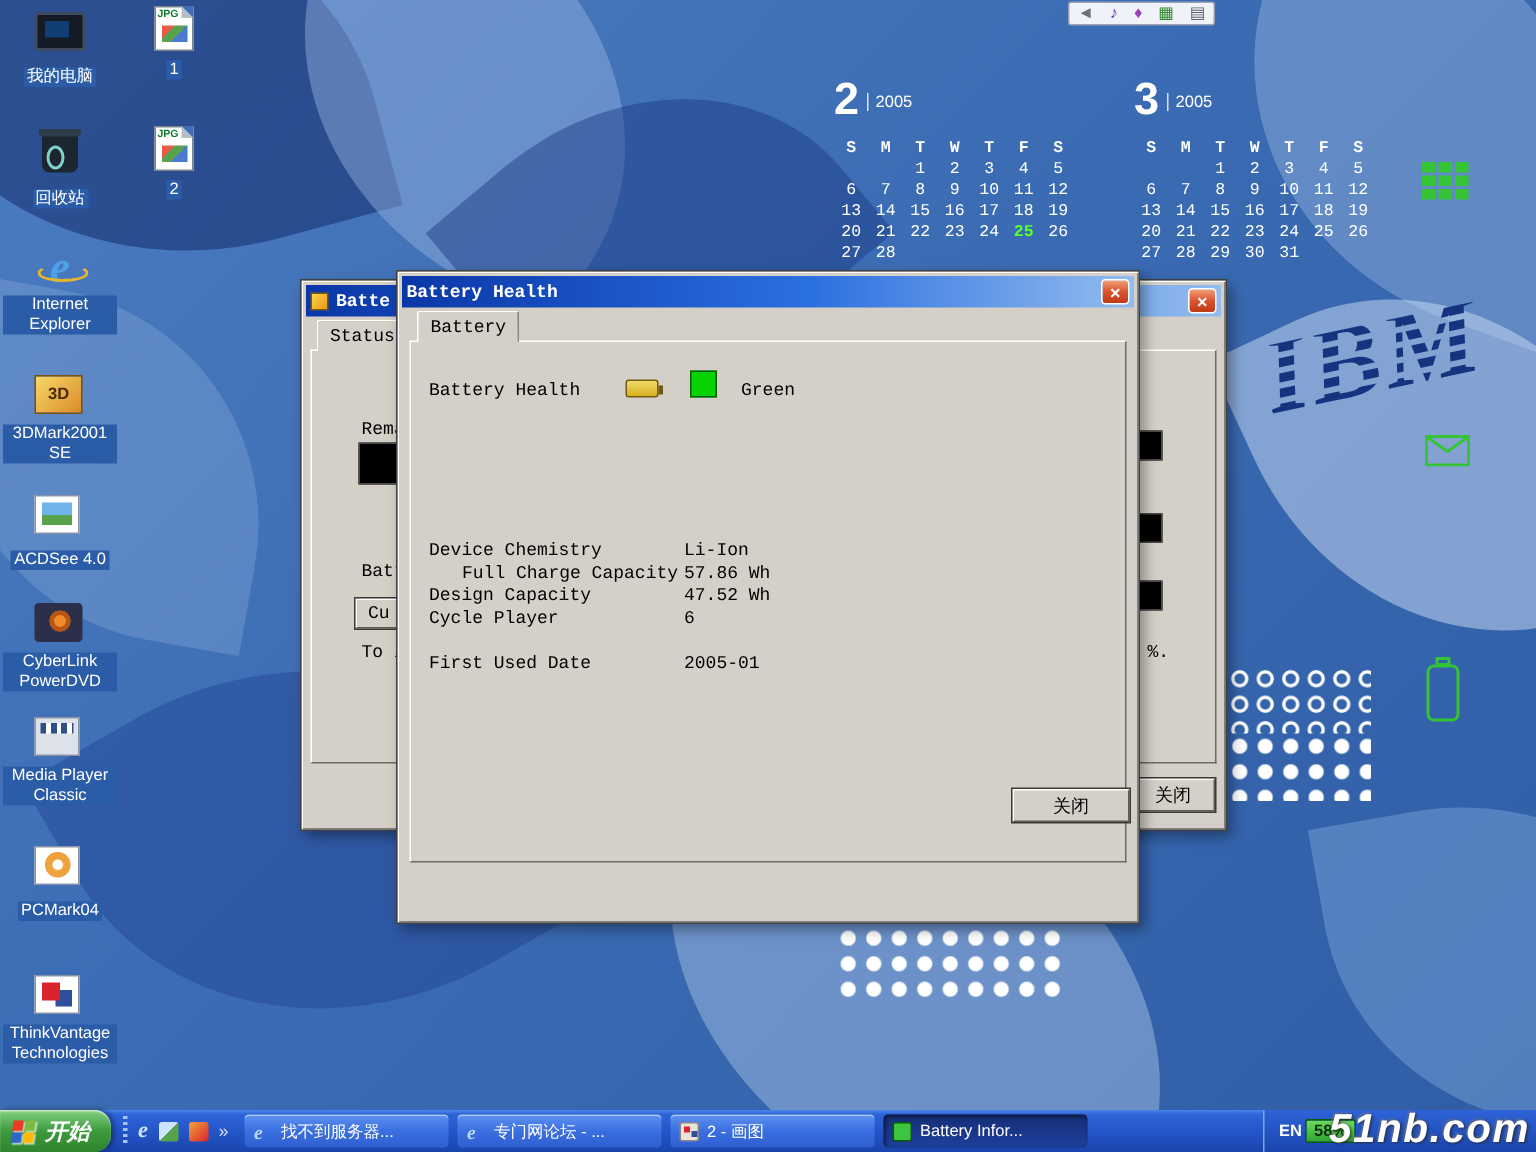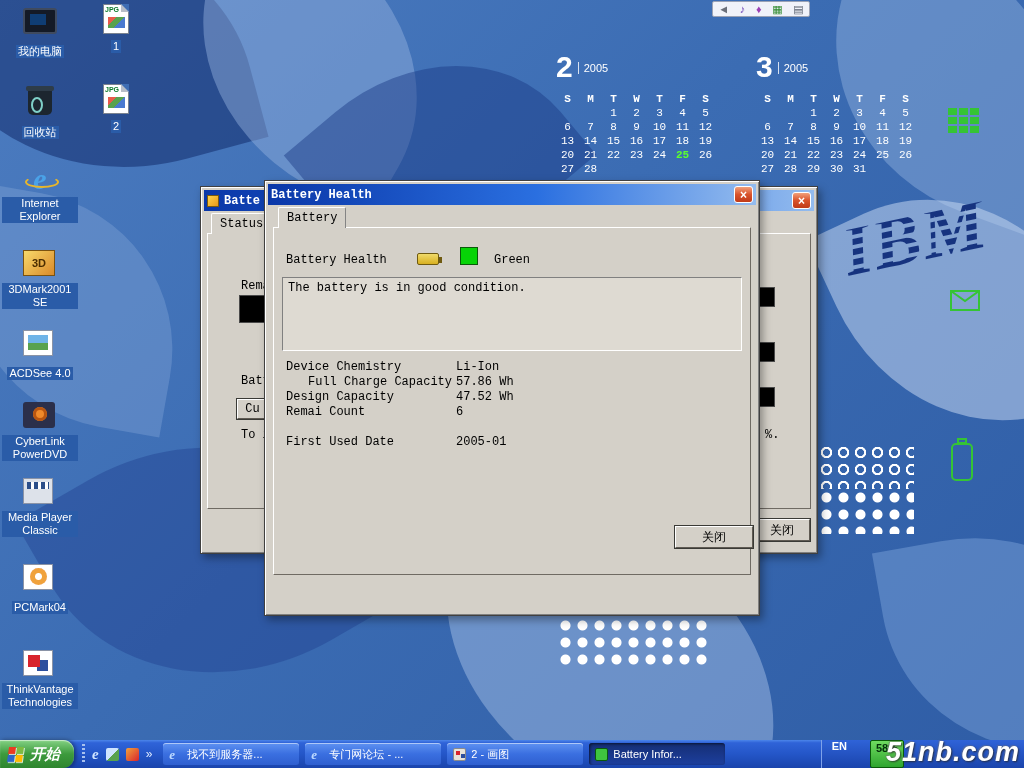--- a/index.html
+++ b/index.html
@@ -102,21 +102,21 @@
   .ql-chev{color:#dce8ff;font-size:12px;cursor:pointer;}
   .taskbtn{width:136px;height:22px;margin:0 3px;border-radius:3px;flex:none;display:flex;align-items:center;gap:5px;padding:0 6px;
     background:linear-gradient(180deg,#5f92f2,#3a6fe0 50%,#2f5fd0);box-shadow:inset 0 1px 0 rgba(255,255,255,.5);
     color:#fff;font-size:11px;white-space:nowrap;overflow:hidden;cursor:pointer;}
   .taskbtn.active{background:linear-gradient(180deg,#152e74,#1d3f9e);box-shadow:inset 1px 1px 3px rgba(0,0,0,.6);}
   .ti{width:13px;height:13px;flex:none;border-radius:2px;}
   .ti-ie{background:none;color:#bcd9ff;font:bold italic 13px "Liberation Serif",serif;line-height:13px;}
   .ti-paint{background:#e8e4da;border:1px solid #8a8a8a;position:relative;}
   .ti-paint::after{content:"";position:absolute;left:2px;top:2px;width:4px;height:4px;background:#d8242c;box-shadow:5px 3px 0 #2c4f9e;}
   .ti-batt{background:#3fc43f;border:1px solid #0a5a0a;}
-  .tray{margin-left:auto;height:28px;display:flex;gap:23px;padding:0 120px 0 10px;
+  .tray{margin-left:auto;height:28px;display:flex;align-items:center;gap:2px;padding:0 120px 0 10px;
     background:linear-gradient(180deg,#2f63d8,#1a44ac);border-left:1px solid #7fa2ea;}
   .tray-lang{color:#fff;font-size:11px;font-weight:bold;}
   .tray-batt{background:linear-gradient(180deg,#6fdb5f,#2fa52f);border:1px solid #0a5a0a;border-radius:2px;
     color:#04300a;font:bold 11px "Liberation Sans";padding:1px 5px;}
   .watermark{position:absolute;right:4px;bottom:0;z-index:30;color:#fff;font:bold italic 27px "Liberation Sans",sans-serif;
     text-shadow:1px 1px 2px rgba(40,40,40,.8),-1px -1px 1px rgba(120,120,120,.5);letter-spacing:1px;}
 </style>
 </head>
 <body>
 
@@ -294,29 +294,28 @@
     <span class="close">×</span>
   </div>
   <div class="tab" style="left:13px;top:26px;">Battery</div>
   <div class="tabpane" style="left:8px;top:46px;right:8px;bottom:40px;"></div>
 
   <span class="mlabel" style="left:21px;top:72px;">Battery Health</span>
   <span class="batt-glyph" style="left:152px;top:72px;"></span>
   <span class="green-ind" style="left:195px;top:66px;"></span>
   <span class="mlabel" style="left:229px;top:72px;">Green</span>
 
-  <div class="sunken" style="left:17px;top:96px;width:460px;height:74px;">The battery is in good condition.</div>
 
   <span class="mlabel" style="left:21px;top:179px;">Device Chemistry</span>
   <span class="mlabel" style="left:191px;top:179px;">Li-Ion</span>
   <span class="mlabel" style="left:21px;top:194px;margin-left:22px;">Full Charge Capacity</span>
   <span class="mlabel" style="left:191px;top:194px;">57.86 Wh</span>
   <span class="mlabel" style="left:21px;top:209px;">Design Capacity</span>
   <span class="mlabel" style="left:191px;top:209px;">47.52 Wh</span>
-  <span class="mlabel" style="left:21px;top:224px;">Remai Count</span>
+  <span class="mlabel" style="left:21px;top:224px;">Cycle Player</span>
   <span class="mlabel" style="left:191px;top:224px;">6</span>
 
   <span class="mlabel" style="left:21px;top:254px;">First Used Date</span>
   <span class="mlabel" style="left:191px;top:254px;">2005-01</span>
 
   <button class="btn" style="left:410px;top:345px;width:78px;height:22px;">关闭</button>
 </div>
 
 <div class="taskbar">
   <div class="start">

